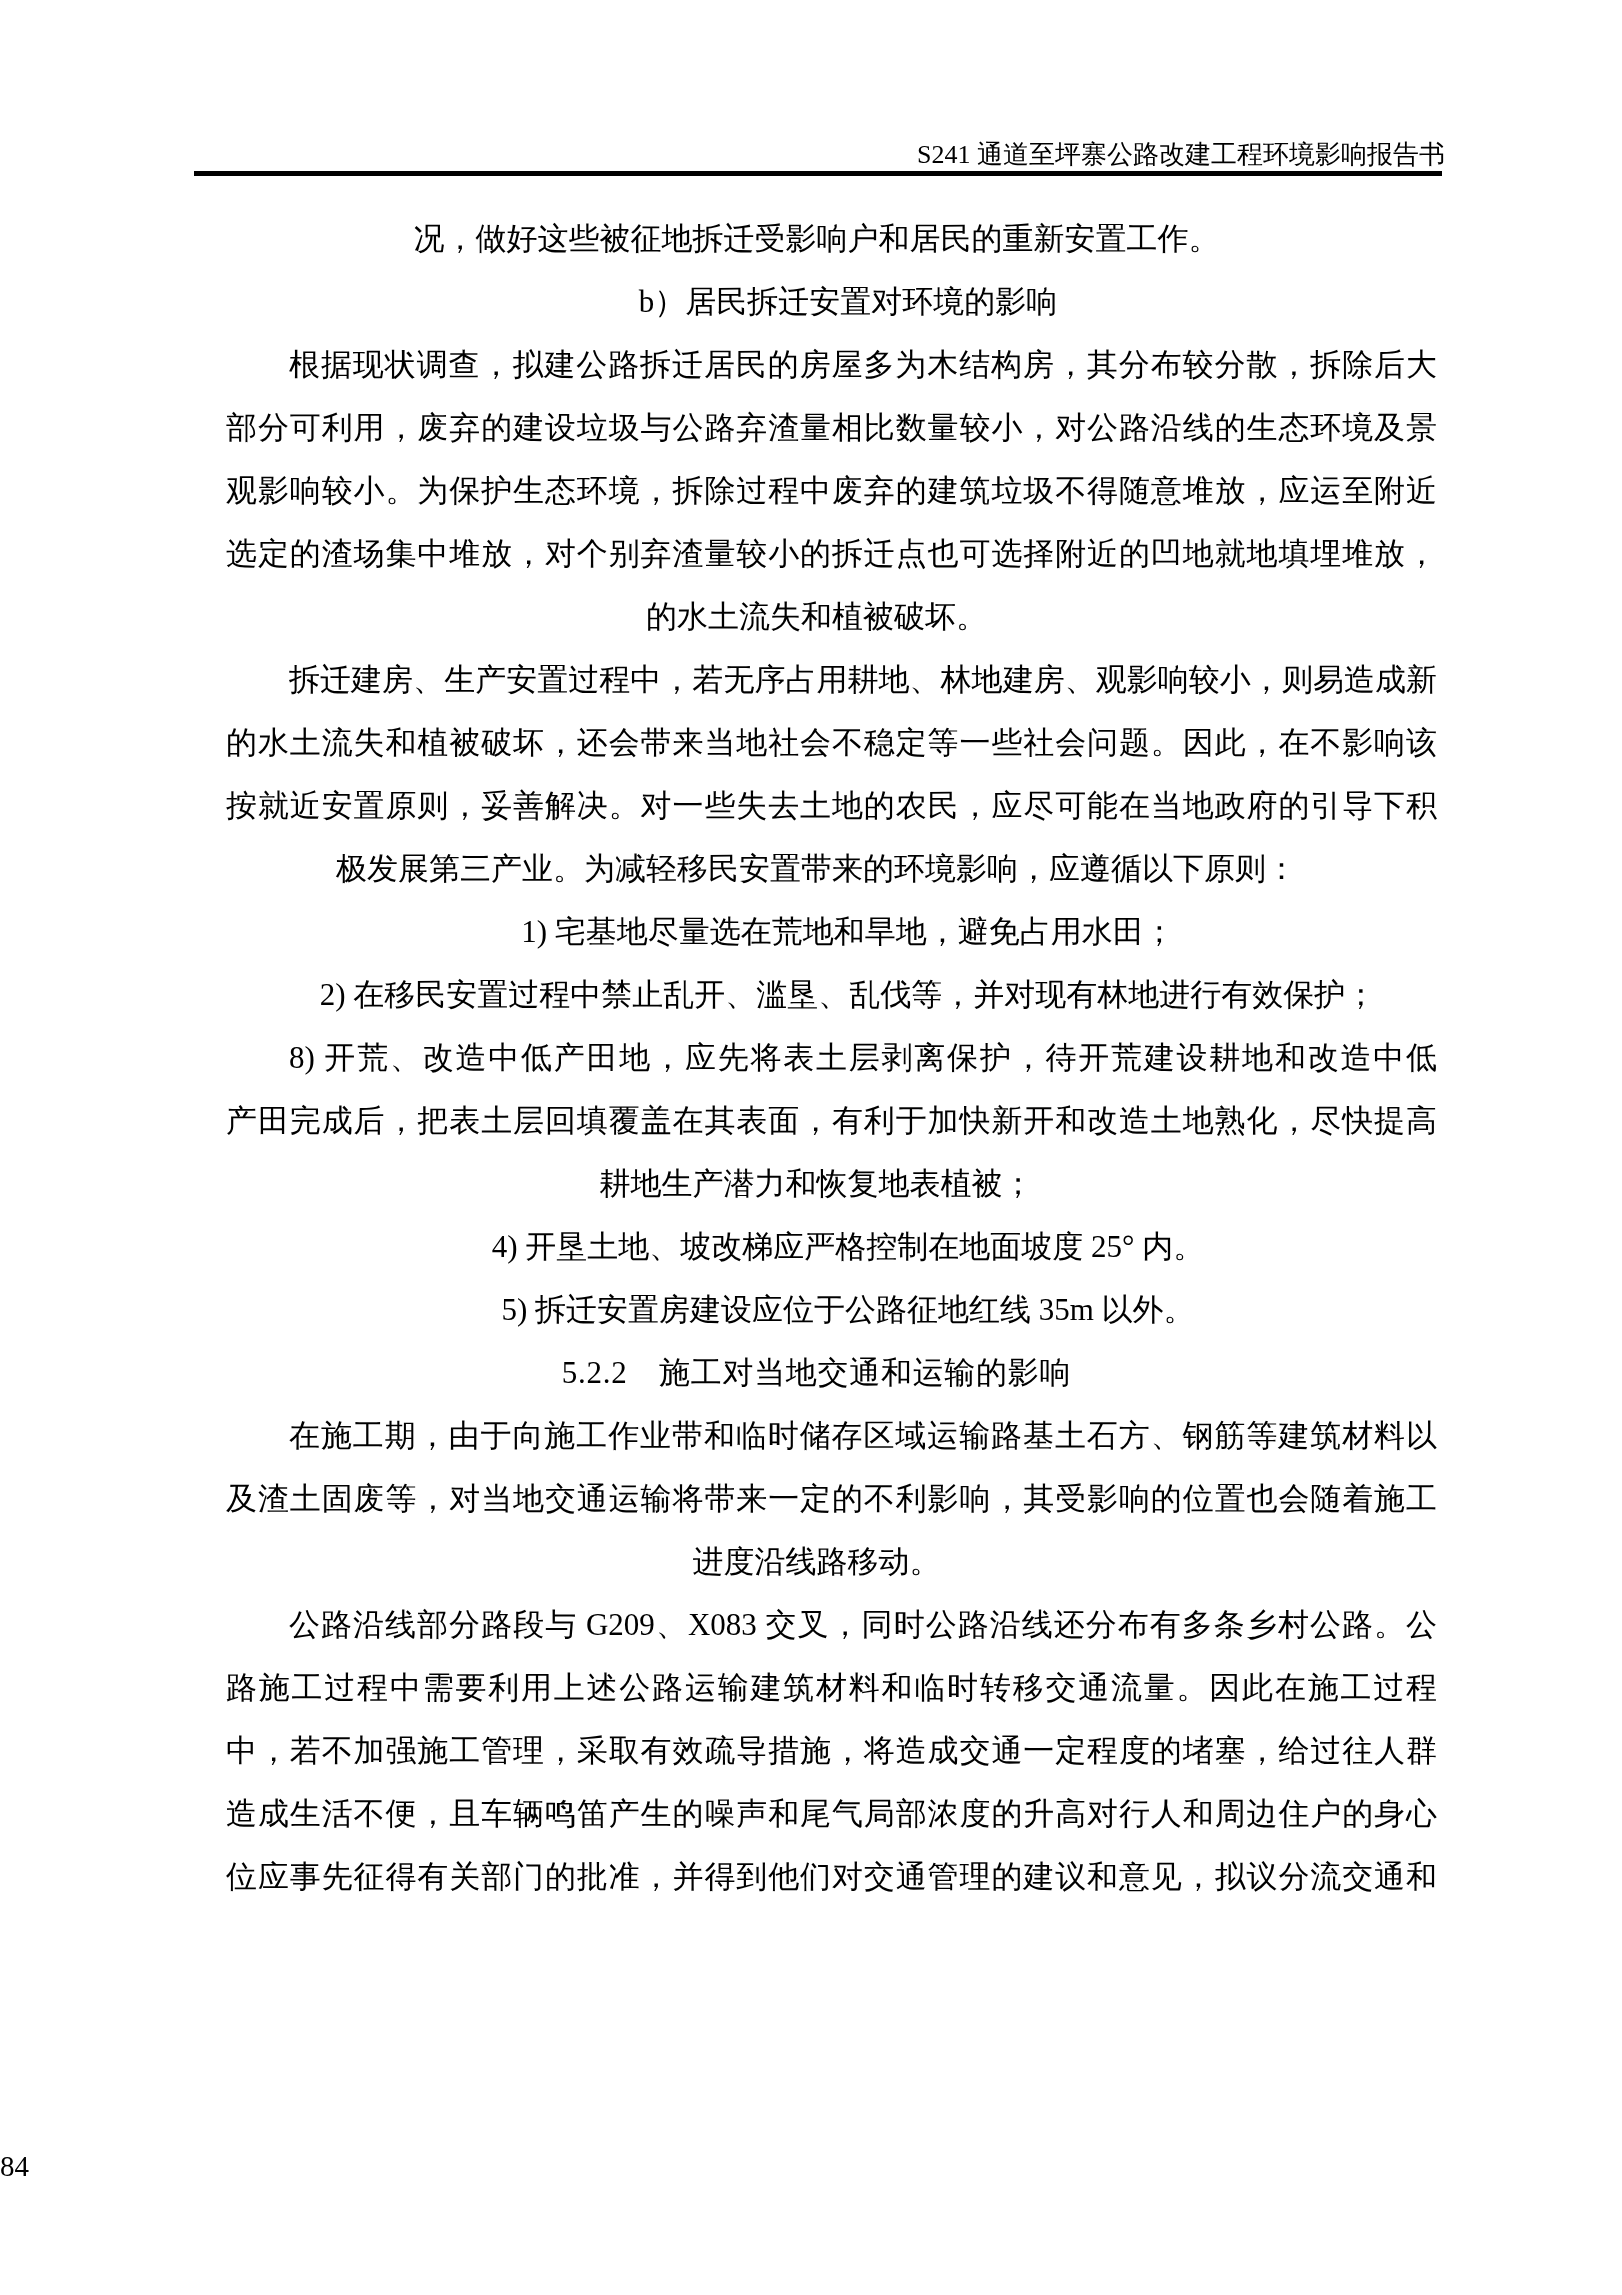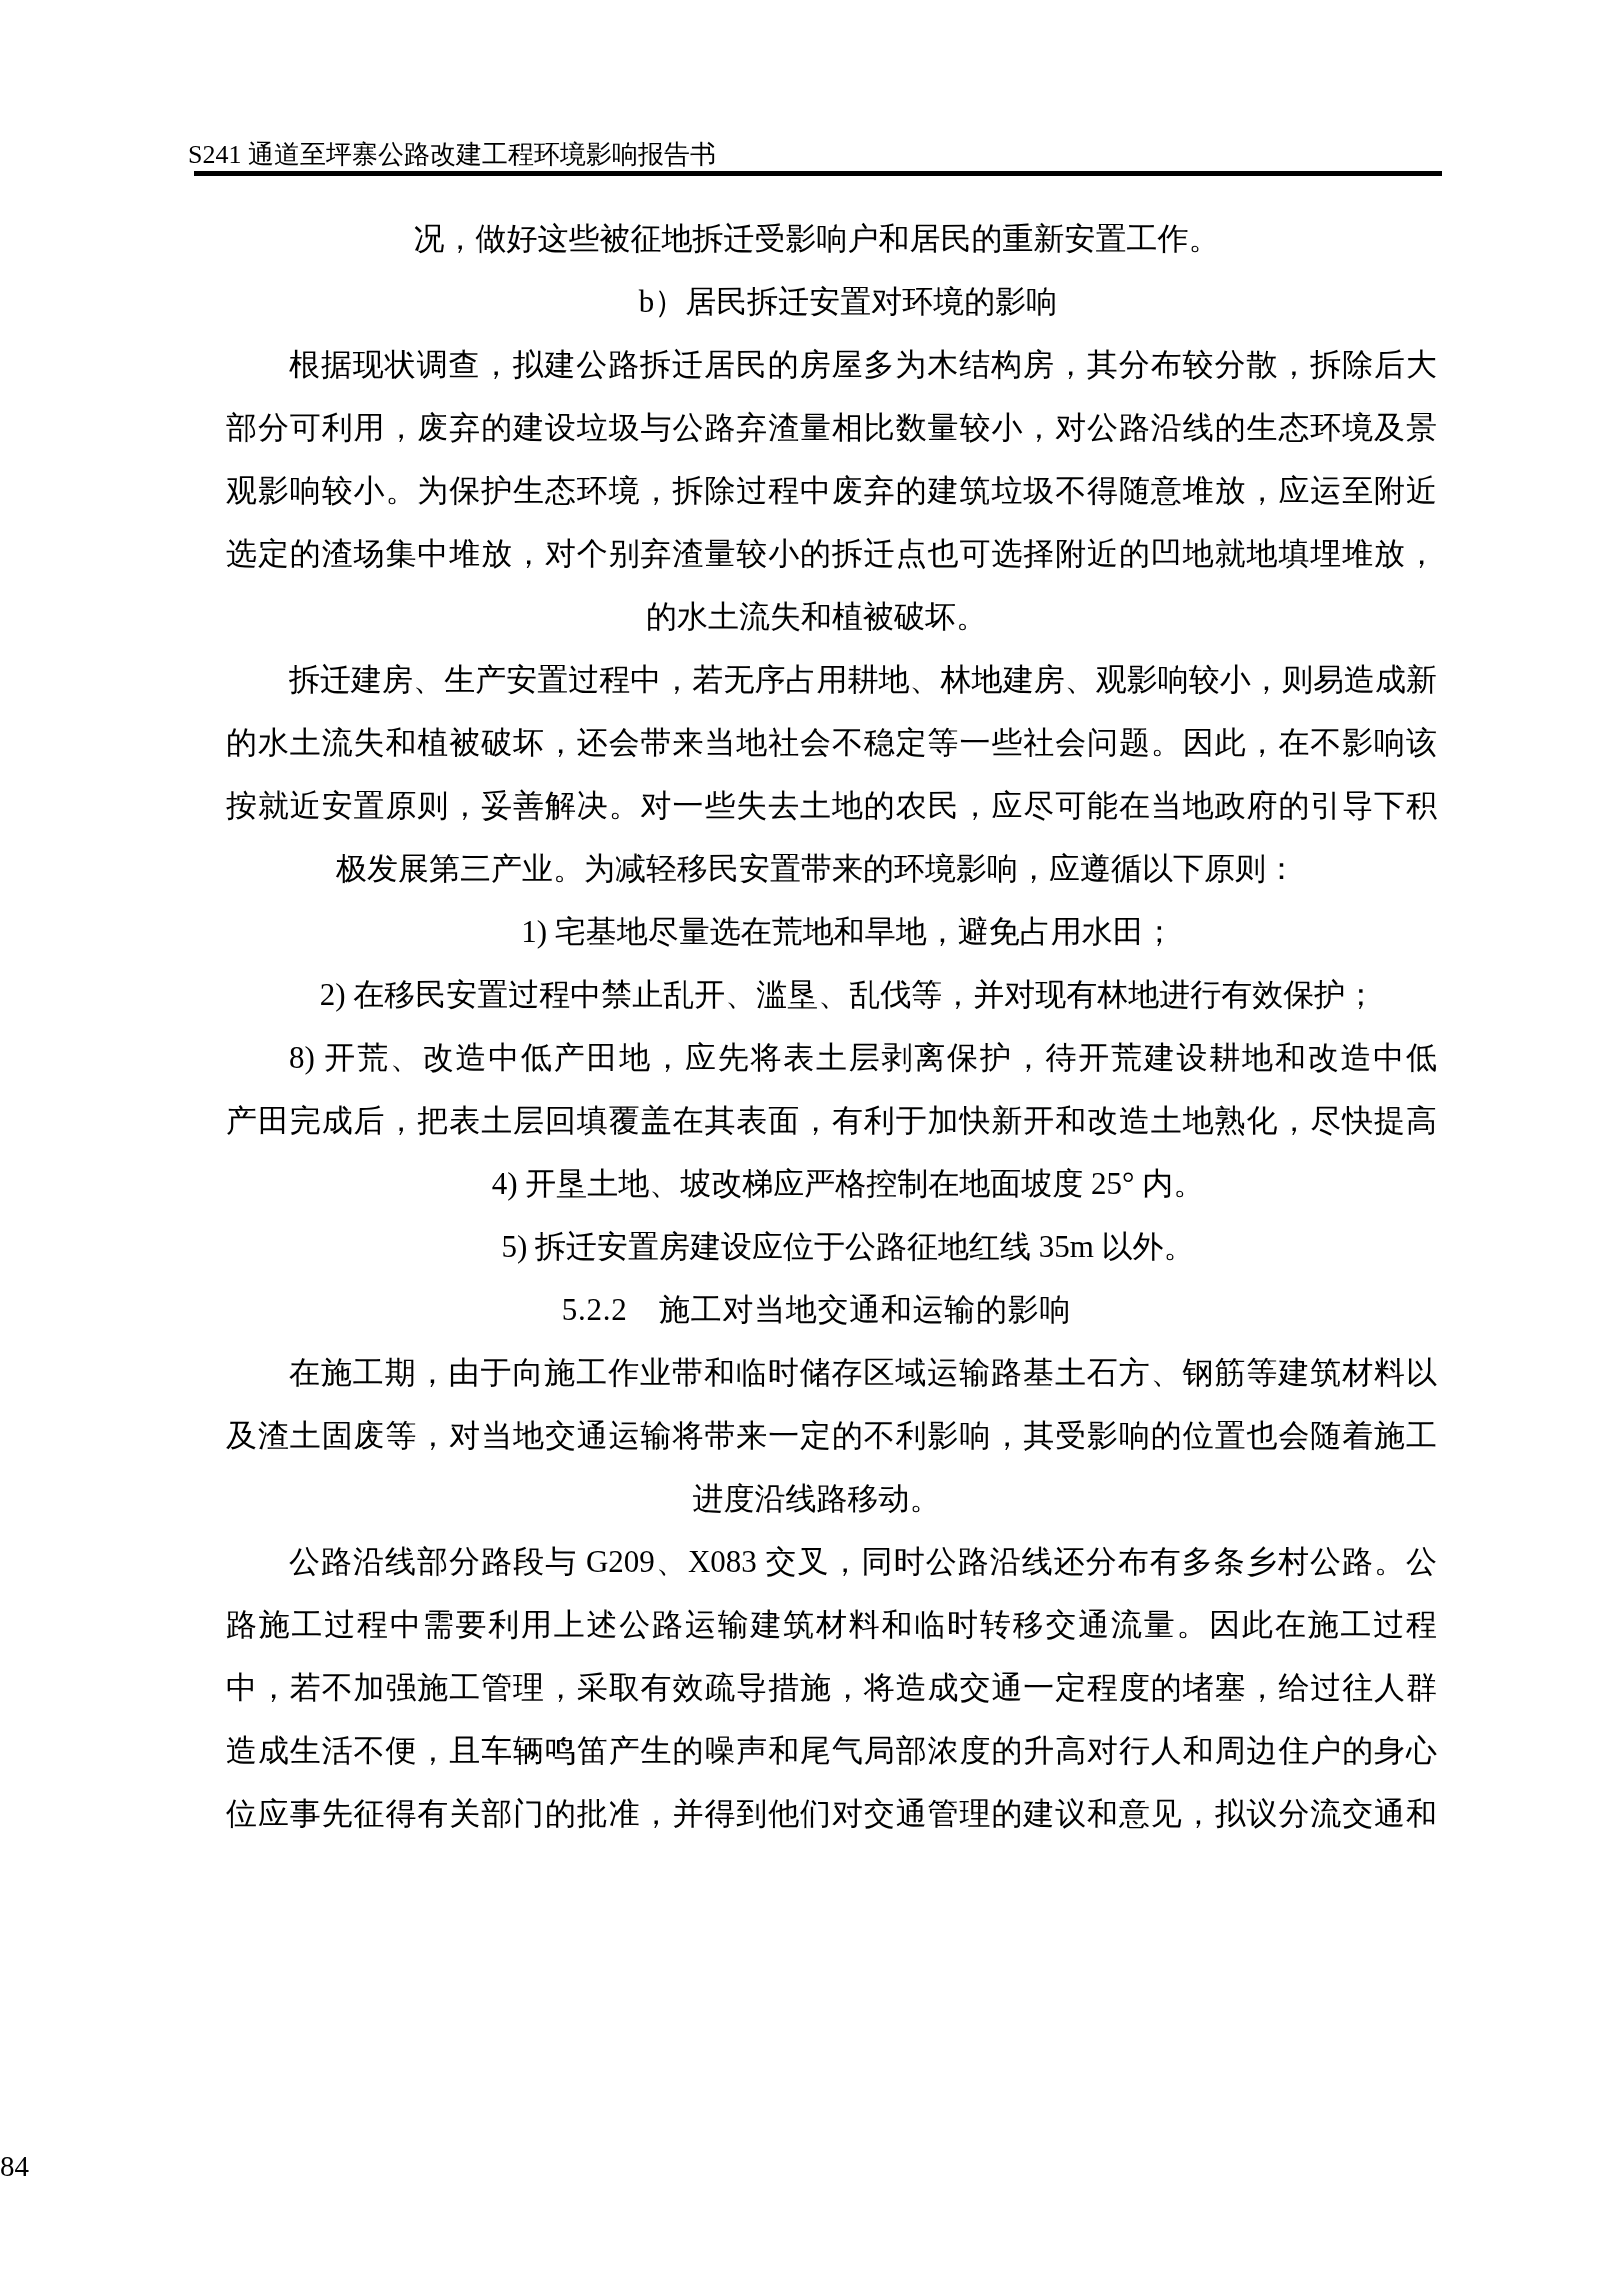--- a/index.html
+++ b/index.html
@@ -12,25 +12,26 @@
     width: 1622px;
     height: 2295px;
     background: #ffffff;
     color: #000000;
     font-family: "Liberation Serif", "DejaVu Serif", serif;
     overflow: hidden;
   }
   .header-title {
     position: absolute;
     top: 135px;
-    left: 188px;
+    left: 202px;
     width: 1243px;
     height: 39px;
     line-height: 39px;
     font-size: 26px;
+    text-align: right;
     white-space: pre;
   }
   .header-rule {
     position: absolute;
     top: 171px;
     left: 194px;
     width: 1248px;
     height: 4.6px;
     background: #000000;
   }
@@ -86,20 +87,21 @@
     <div class="ln jf">选定的渣场集中堆放，对个别弃渣量较小的拆迁点也可选择附近的凹地就地填埋堆放，</div>
     <div class="ln">的水土流失和植被破坏。</div>
     <div class="ln ind jf">拆迁建房、生产安置过程中，若无序占用耕地、林地建房、观影响较小，则易造成新</div>
     <div class="ln jf">的水土流失和植被破坏，还会带来当地社会不稳定等一些社会问题。因此，在不影响该</div>
     <div class="ln jf">按就近安置原则，妥善解决。对一些失去土地的农民，应尽可能在当地政府的引导下积</div>
     <div class="ln">极发展第三产业。为减轻移民安置带来的环境影响，应遵循以下原则：</div>
     <div class="ln ind">1) 宅基地尽量选在荒地和旱地，避免占用水田；</div>
     <div class="ln ind">2) 在移民安置过程中禁止乱开、滥垦、乱伐等，并对现有林地进行有效保护；</div>
     <div class="ln ind jf">8) 开荒、改造中低产田地，应先将表土层剥离保护，待开荒建设耕地和改造中低</div>
     <div class="ln jf">产田完成后，把表土层回填覆盖在其表面，有利于加快新开和改造土地熟化，尽快提高</div>
+    <div class="ln">耕地生产潜力和恢复地表植被；</div>
     <div class="ln ind">4) 开垦土地、坡改梯应严格控制在地面坡度 25° 内。</div>
     <div class="ln ind">5) 拆迁安置房建设应位于公路征地红线 35m 以外。</div>
     <div class="ln heading">5.2.2　施工对当地交通和运输的影响</div>
     <div class="ln ind jf">在施工期，由于向施工作业带和临时储存区域运输路基土石方、钢筋等建筑材料以</div>
     <div class="ln jf">及渣土固废等，对当地交通运输将带来一定的不利影响，其受影响的位置也会随着施工</div>
     <div class="ln">进度沿线路移动。</div>
     <div class="ln ind jf">公路沿线部分路段与 G209、X083 交叉，同时公路沿线还分布有多条乡村公路。公</div>
     <div class="ln jf">路施工过程中需要利用上述公路运输建筑材料和临时转移交通流量。因此在施工过程</div>
     <div class="ln jf">中，若不加强施工管理，采取有效疏导措施，将造成交通一定程度的堵塞，给过往人群</div>
     <div class="ln jf">造成生活不便，且车辆鸣笛产生的噪声和尾气局部浓度的升高对行人和周边住户的身心</div>

